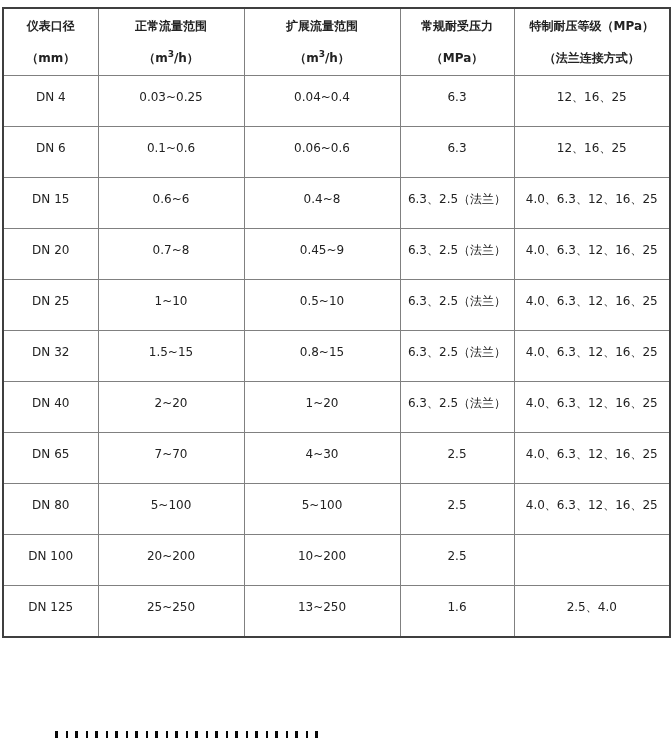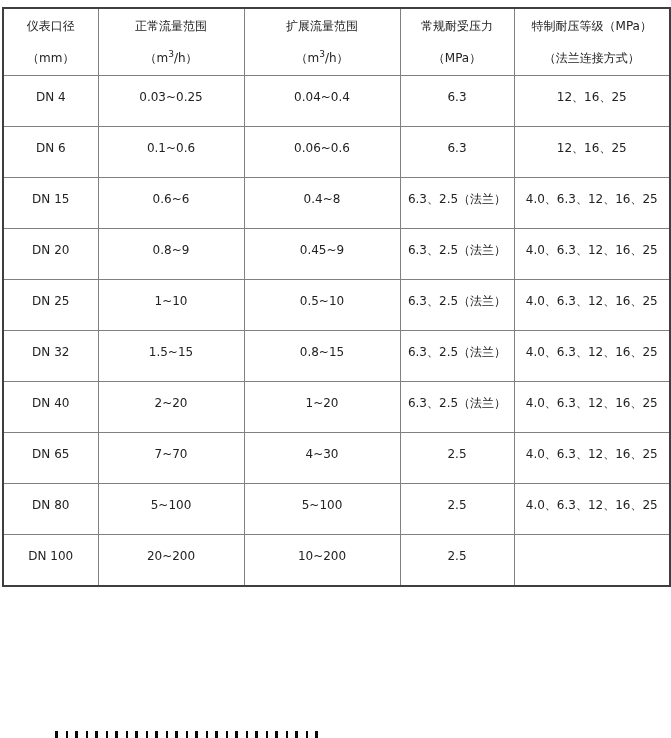--- a/index.html
+++ b/index.html
@@ -31,20 +31,21 @@
     text-align: center;
     font-size: 12px;
     font-weight: normal;
     overflow: hidden;
   }
   table.spec th {
     height: 66px;
     line-height: 32px;
     padding: 0 15px;
     vertical-align: middle;
+    font-weight: bold;
   }
   table.spec td {
     height: 42px;
     padding: 0 4px 8px 4px;
     vertical-align: middle;
   }
   table.spec sup {
     font-size: 9px;
     vertical-align: super;
     line-height: 0;
@@ -113,21 +114,21 @@
         </tr>
         <tr>
           <td>DN 15</td>
           <td>0.6~6</td>
           <td>0.4~8</td>
           <td>6.3、2.5（法兰）</td>
           <td>4.0、6.3、12、16、25</td>
         </tr>
         <tr>
           <td>DN 20</td>
-          <td>0.8~9</td>
+          <td>0.7~8</td>
           <td>0.45~9</td>
           <td>6.3、2.5（法兰）</td>
           <td>4.0、6.3、12、16、25</td>
         </tr>
         <tr>
           <td>DN 25</td>
           <td>1~10</td>
           <td>0.5~10</td>
           <td>6.3、2.5（法兰）</td>
           <td>4.0、6.3、12、16、25</td>
@@ -160,18 +161,25 @@
           <td>2.5</td>
           <td>4.0、6.3、12、16、25</td>
         </tr>
         <tr>
           <td>DN 100</td>
           <td>20~200</td>
           <td>10~200</td>
           <td>2.5</td>
           <td></td>
         </tr>
+        <tr>
+          <td>DN 125</td>
+          <td>25~250</td>
+          <td>13~250</td>
+          <td>1.6</td>
+          <td>2.5、4.0</td>
+        </tr>
       </tbody>
   </table>
 
   <div class="clipped-text"></div>
 
 </div>
 
 </body></html>

